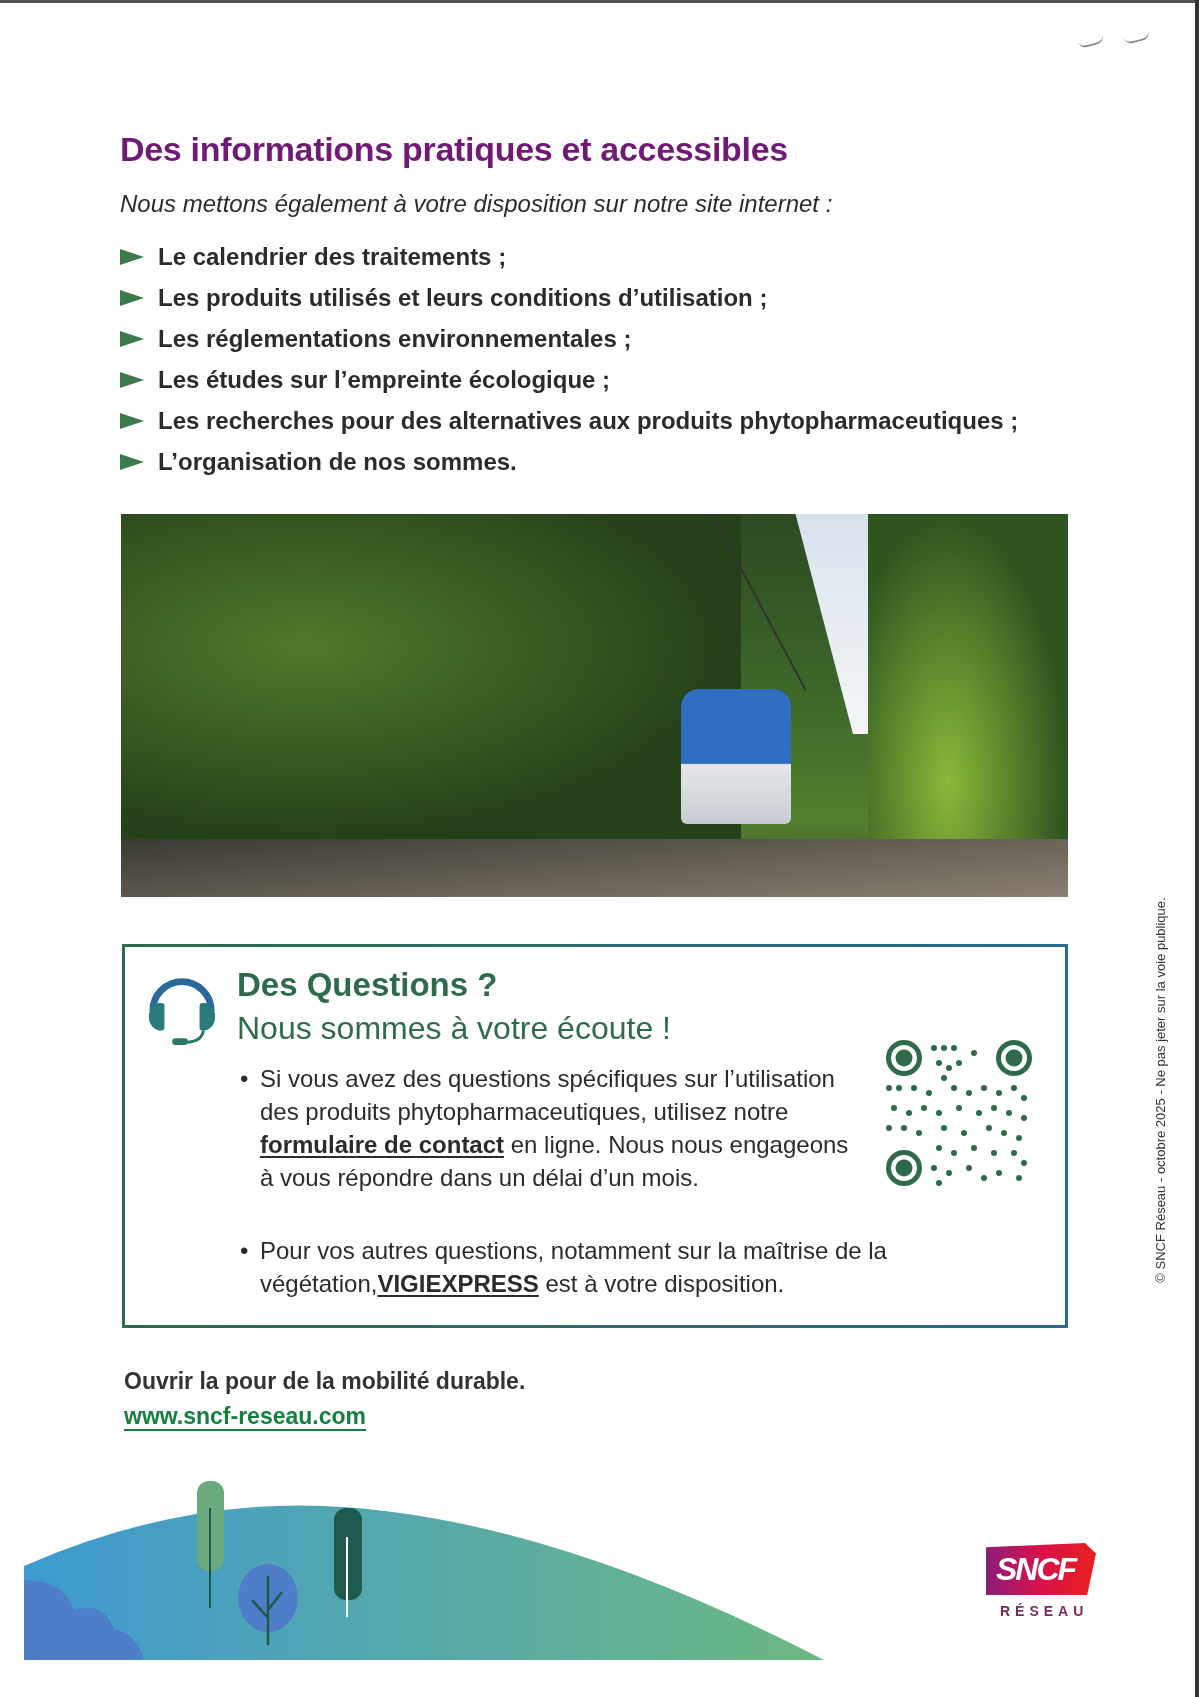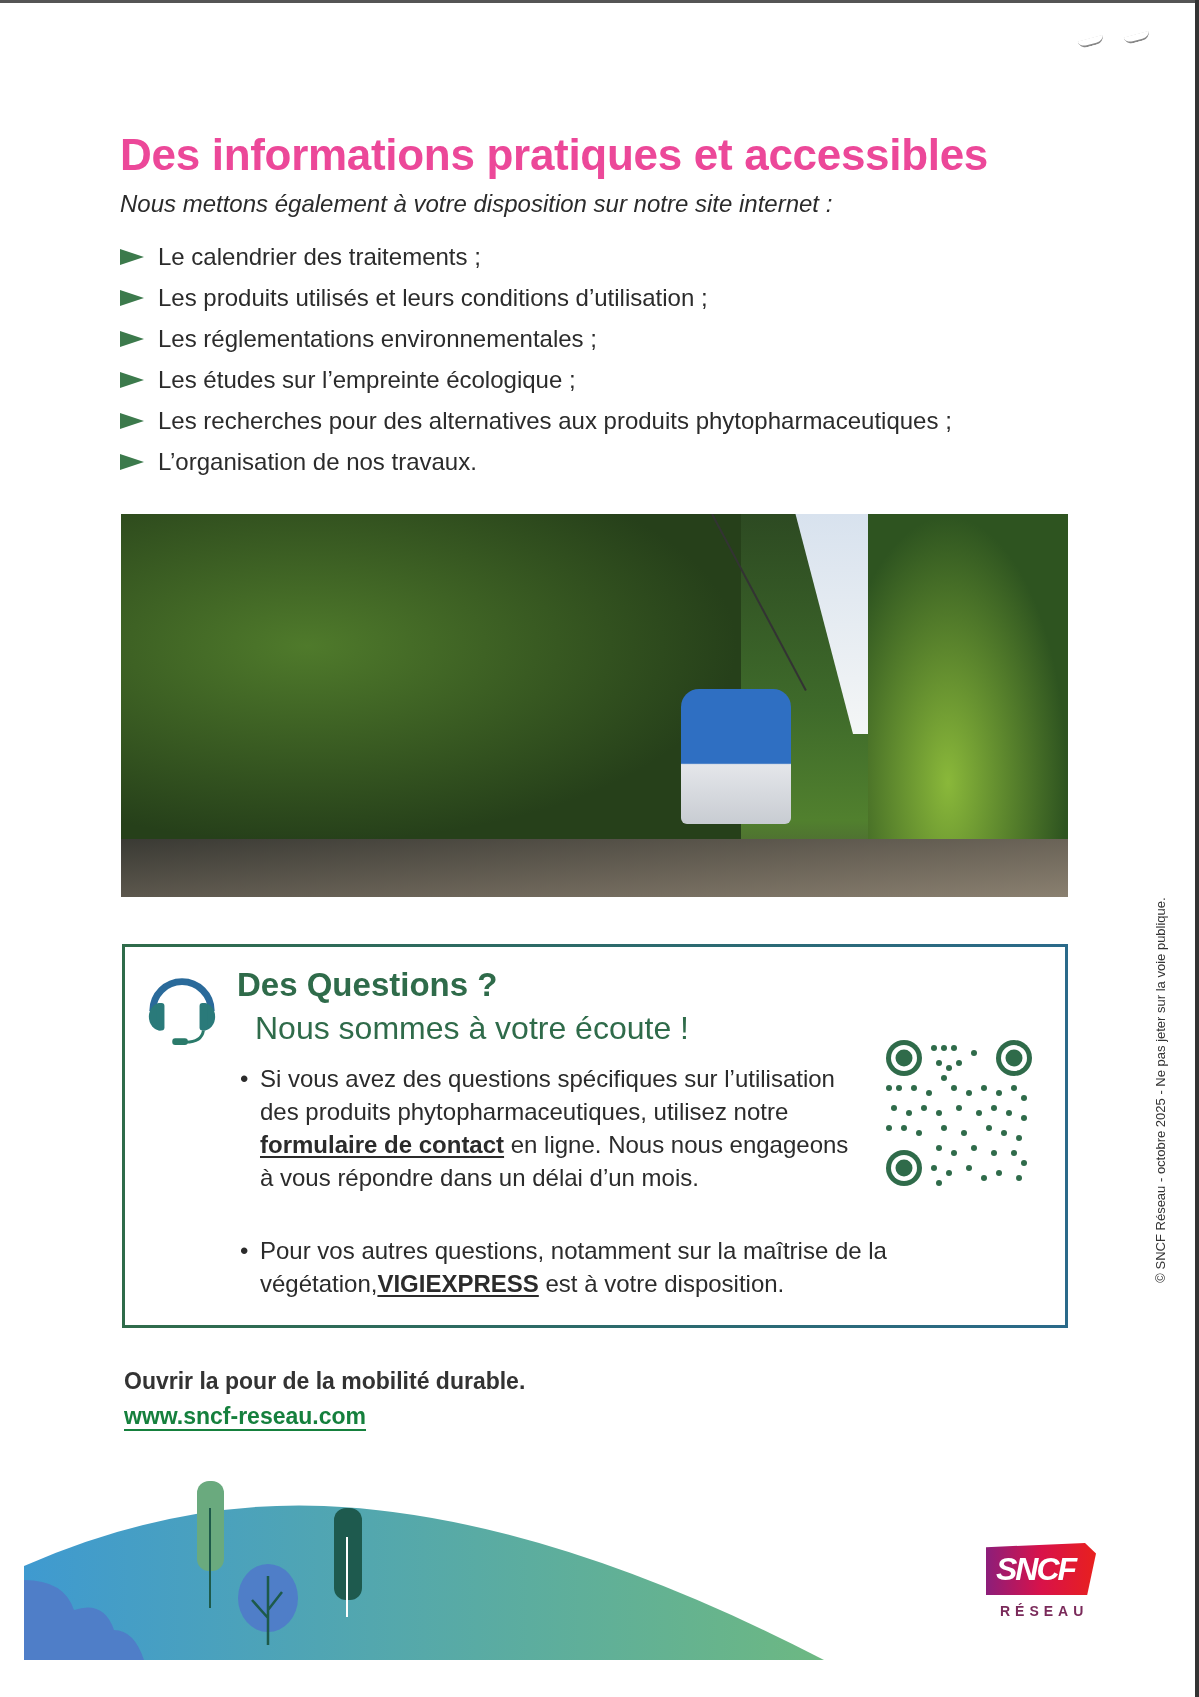--- a/index.html
+++ b/index.html
@@ -1,43 +1,43 @@
 <!DOCTYPE html>
 <html><head>
 <meta charset="utf-8">
 <style>
   html, body { margin:0; padding:0; }
   body { width:1199px; height:1697px; background:#fff; position:relative; overflow:hidden;
          font-family:"Liberation Sans", sans-serif; color:#2b2b2b; }
   .page-edge-top { position:absolute; left:0; top:0; width:1199px; height:3px; background:#555; }
   .page-edge-right { position:absolute; right:0; top:0; width:4px; height:1697px; background:#333; }
-  .h1 { position:absolute; left:120px; top:130px; font-size:44px; font-weight:bold; color:#ec4899; letter-spacing:-0.3px; }
+  .h1 { position:absolute; left:120px; top:130px; font-size:34px; font-weight:bold; color:#701a75; letter-spacing:-0.3px; }
   .intro { position:absolute; left:120px; top:190px; font-size:24px; color:#2b2b2b;font-style:italic; }
   ul.tri { position:absolute; left:120px; top:236px; margin:0; padding:0; list-style:none; }
-  ul.tri li { font-size:24px; height:41px; line-height:34px; display:flex; align-items:center; }
+  ul.tri li { font-size:24px; height:41px; line-height:34px; display:flex; align-items:center;font-weight:bold; }
   ul.tri .tri-icon { width:0; height:0; border-top:8px solid transparent; border-bottom:8px solid transparent;
          border-left:24px solid #3c7a4c; margin-right:14px; }
   .photo { position:absolute; left:121px; top:514px; width:947px; height:383px; overflow:hidden;
          background:linear-gradient(180deg,#2d4a22 0%,#3e6a2a 50%,#51802e 80%,#4a4a3a 100%); }
   .photo .sky { position:absolute; left:640px; top:0; width:230px; height:220px;
          background:linear-gradient(180deg,#d8e2ee,#f4f6f6); clip-path:polygon(15% 0,100% 0,80% 100%,40% 100%); }
   .photo .treesL { position:absolute; left:0; top:0; width:620px; height:330px;
          background:radial-gradient(ellipse at 30% 40%,#4f7a2b,#26401a 70%); }
   .photo .treesR { position:absolute; right:0; top:0; width:200px; height:383px;
          background:radial-gradient(ellipse at 40% 70%,#8ab83a,#2e5420 70%); }
   .photo .train { position:absolute; left:560px; top:175px; width:110px; height:135px; border-radius:18px 18px 6px 6px;
          background:linear-gradient(180deg,#2f6fc2 0%,#2f6fc2 55%,#e4e6ea 56%,#c8ccd2 100%); }
   .photo .track { position:absolute; left:0; top:325px; width:947px; height:58px;
          background:linear-gradient(175deg,#3a3a34,#6b6458 60%,#8a8070); }
   .photo .wire { position:absolute; left:590px; top:0; width:2px; height:200px; background:#333; transform:rotate(-28deg); transform-origin:top; }
   .qbox { position:absolute; left:122px; top:944px; width:946px; height:384px; border:3px solid;
          border-image:linear-gradient(90deg,#2f6b4a,#2a6a8a) 1; box-sizing:border-box; }
   .headset { position:absolute; left:143px; top:968px; width:78px; height:78px; }
   .q-title { position:absolute; left:237px; top:966px; font-size:33px; font-weight:bold; color:#2f6b4a; }
-  .q-sub { position:absolute; left:237px; top:1010px; font-size:32px; color:#2f6b4a;margin-left:18px; }
+  .q-sub { position:absolute; left:237px; top:1010px; font-size:32px; color:#2f6b4a; }
   .bullet { position:absolute; font-size:24px; line-height:33px; color:#2b2b2b; }
   .bullet .dot { position:absolute; left:-20px; top:0; }
   .b1 { left:260px; top:1062px; width:600px; }
   .b2 { left:260px; top:1234px; width:700px; }
   .link { font-weight:bold; text-decoration:underline; text-underline-offset:3px; }
   .qr { position:absolute; left:884px; top:1038px; width:150px; height:150px; }
   .tagline { position:absolute; left:124px; top:1368px; font-size:23px; font-weight:bold; color:#333; }
   .website { position:absolute; left:124px; top:1403px; font-size:23px; font-weight:bold; color:#15803d;
          text-decoration:underline; text-underline-offset:5px; }
   .vertical { position:absolute; left:1160px; top:1090px; font-size:13px; color:#333; white-space:nowrap;
@@ -76,21 +76,21 @@
   <li>
       <span class="tri-icon"></span>
       <span>Les études sur l’empreinte écologique ;</span>
     </li>
   <li>
       <span class="tri-icon"></span>
       <span>Les recherches pour des alternatives aux produits phytopharmaceutiques ;</span>
     </li>
   <li>
       <span class="tri-icon"></span>
-      <span>L’organisation de nos travaux.</span>
+      <span>L’organisation de nos sommes.</span>
     </li>
 </ul>
 
 <div class="photo" title="Train TER bleu et blanc circulant sur une voie bordée de végétation">
   <div class="treesL"></div>
   <div class="sky"></div>
   <div class="wire"></div>
   <div class="treesR"></div>
   <div class="train"></div>
   <div class="track"></div>

